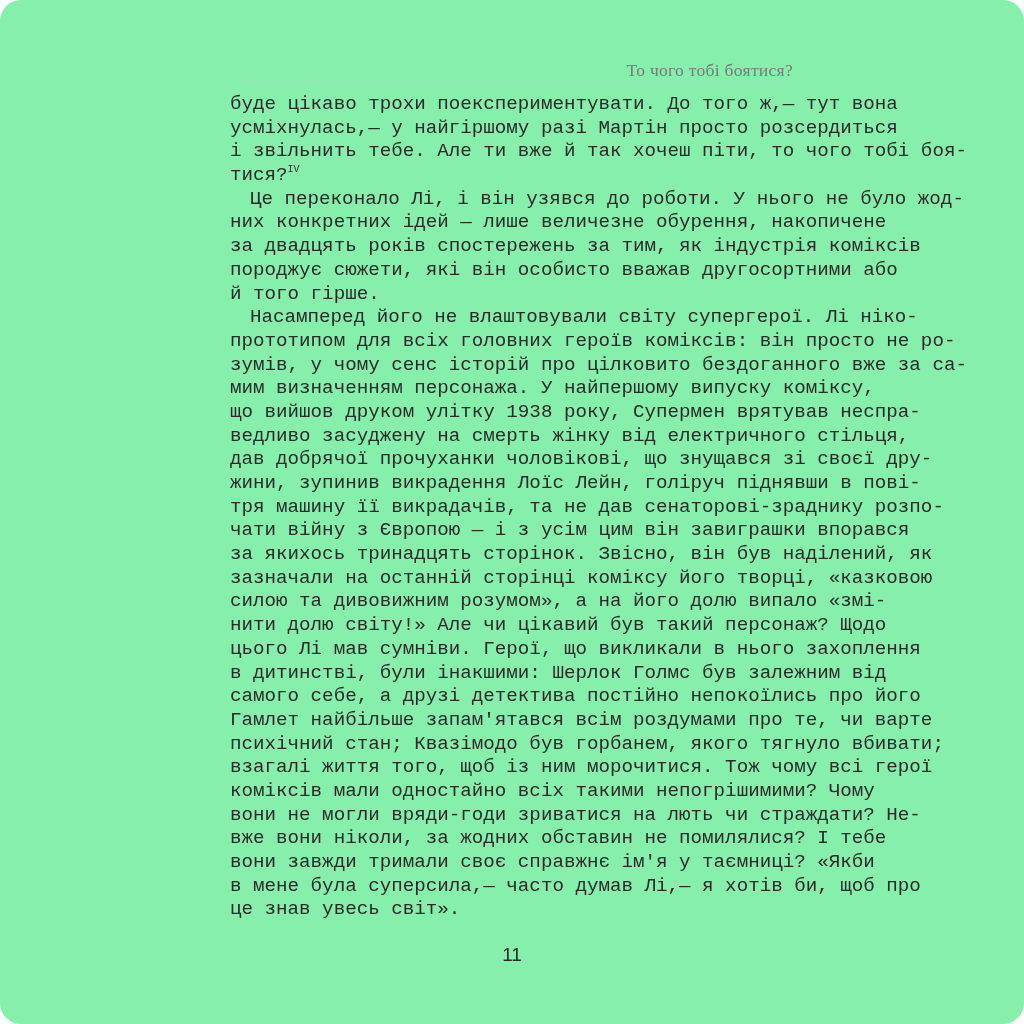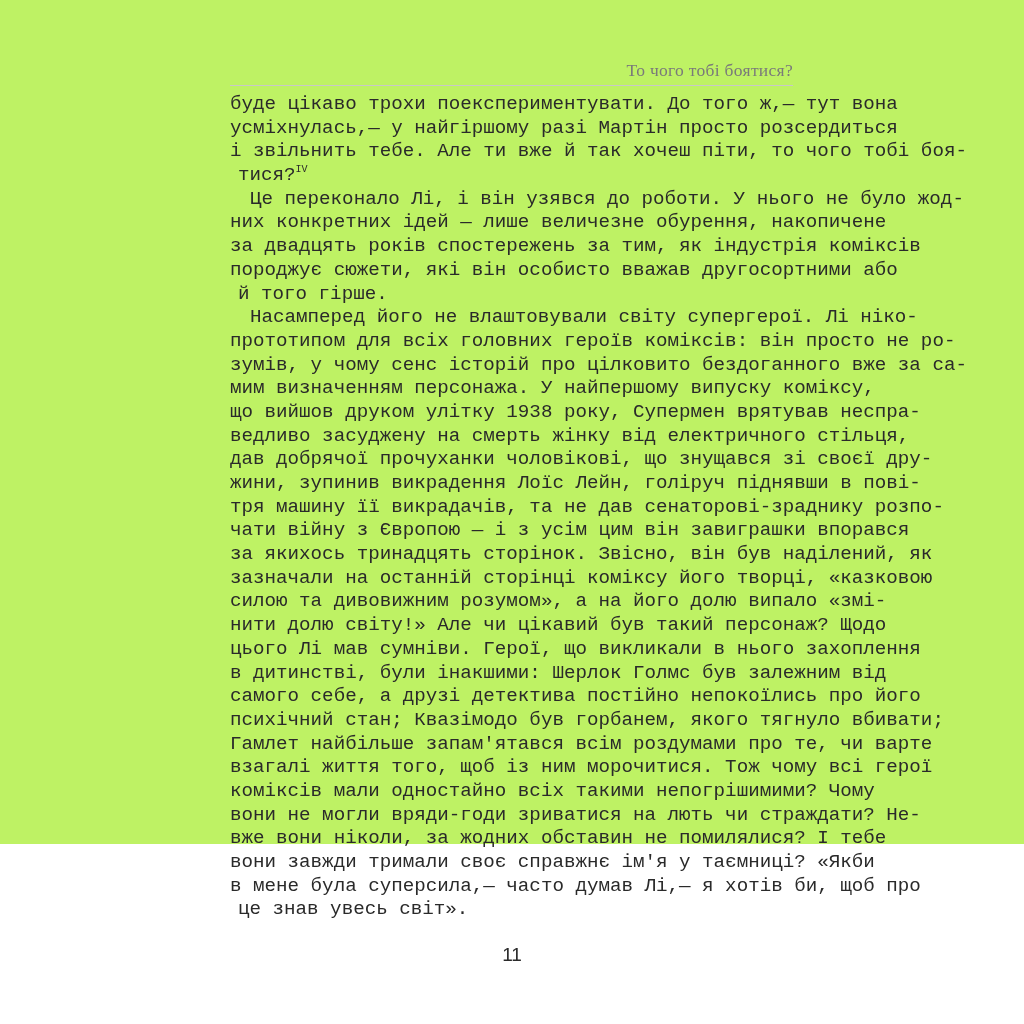--- a/index.html
+++ b/index.html
@@ -1,30 +1,30 @@
 <!DOCTYPE html>
 <html><head>
 <meta charset="utf-8">
 <style>
   html, body { margin: 0; padding: 0; background: #ffffff; }
   body { width: 1024px; height: 1024px; position: relative; overflow: hidden; }
-  .page { position: absolute; left: 0; top: 0; width: 1024px; height: 844px; background: #bef264; }
+  .page { position: absolute; left: 0; top: 0; width: 1024px; height: 1024px; background: #86efac; border-radius: 21px; }
   .running-head {
     position: absolute; left: 230px; width: 563px; top: 60px;
     text-align: right; font-family: "Liberation Serif", "DejaVu Serif", serif;
     font-size: 17.5px; color: #7a7a7a; letter-spacing: 0.3px;
   }
   .rule { position: absolute; left: 230px; width: 563px; top: 85px; height: 0; border-top: 1.5px solid #c8c8c8; }
   .body-text {
     position: absolute; left: 230px; top: 93px; width: 563px;
     font-family: Liberation Mono, monospace;
     font-size: 19.2px; line-height: 23.7px; color: #2a2a2a;
   }
   .line { display: block; white-space: nowrap; text-align: justify; text-align-last: justify; height: 23.7px; }
-  .line.last { text-align-last: left; margin-left: 8px; }
+  .line.last { text-align-last: left; }
   .line.indent { padding-left: 20px; }
   sup { font-size: 10px; line-height: 0; vertical-align: 8px; }
   .folio {
     position: absolute; left: 0; width: 1024px; top: 944px; text-align: center;
     font-family: Liberation Sans, sans-serif; font-size: 19px; color: #2a2a2a;
   }
 </style>
 </head>
 <body>
 
@@ -60,22 +60,22 @@
       <span class="line">жини, зупинив викрадення Лоїс Лейн, голіруч піднявши в пові-</span>
       <span class="line">тря машину її викрадачів, та не дав сенаторові-зраднику розпо-</span>
       <span class="line">чати війну з Європою — і з усім цим він завиграшки впорався</span>
       <span class="line">за якихось тринадцять сторінок. Звісно, він був наділений, як</span>
       <span class="line">зазначали на останній сторінці коміксу його творці, «казковою</span>
       <span class="line">силою та дивовижним розумом», а на його долю випало «змі-</span>
       <span class="line">нити долю світу!» Але чи цікавий був такий персонаж? Щодо</span>
       <span class="line">цього Лі мав сумніви. Герої, що викликали в нього захоплення</span>
       <span class="line">в дитинстві, були інакшими: Шерлок Голмс був залежним від</span>
       <span class="line">самого себе, а друзі детектива постійно непокоїлись про його</span>
+      <span class="line">Гамлет найбільше запам'ятався всім роздумами про те, чи варте</span>
       <span class="line">психічний стан; Квазімодо був горбанем, якого тягнуло вбивати;</span>
-      <span class="line">Гамлет найбільше запам'ятався всім роздумами про те, чи варте</span>
       <span class="line">взагалі життя того, щоб із ним морочитися. Тож чому всі герої</span>
       <span class="line">коміксів мали одностайно всіх такими непогрішимими? Чому</span>
       <span class="line">вони не могли вряди-годи зриватися на лють чи страждати? Не-</span>
       <span class="line">вже вони ніколи, за жодних обставин не помилялися? І тебе</span>
       <span class="line">вони завжди тримали своє справжнє ім'я у таємниці? «Якби</span>
       <span class="line">в мене була суперсила,— часто думав Лі,— я хотів би, щоб про</span>
       <span class="line last">це знав увесь світ».</span>
     </div>
   </div>
 

